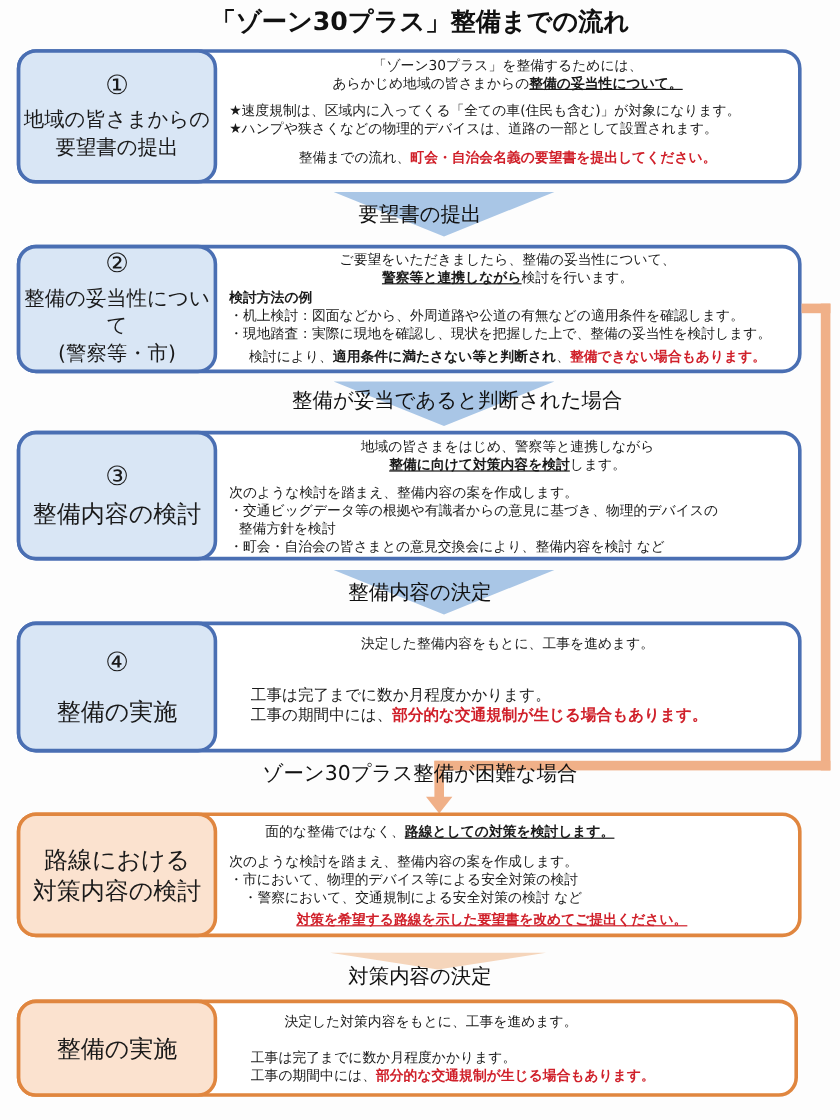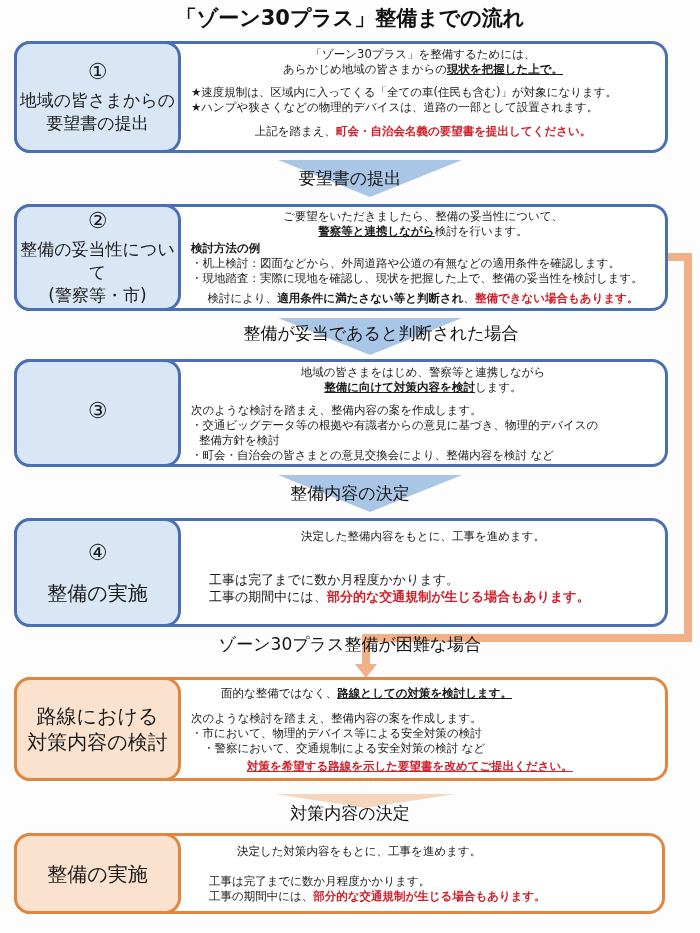--- a/index.html
+++ b/index.html
@@ -57,24 +57,24 @@
 <div class="title">「ゾーン30プラス」整備までの流れ</div>
 
 <div class="step" style="top:41px;height:112px;">
   <div class="left">
     <div class="num">①</div>
     <div class="lbl">地域の皆さまからの</div>
     <div class="lbl">要望書の提出</div>
   </div>
   <div class="right">
     <div class="line c" style="top:3px;">「ゾーン30プラス」を整備するためには、</div>
-    <div class="line c" style="top:18px;"><span>あらかじめ地域の皆さまからの</span><span class="u">現状を把握した上で。</span></div>
+    <div class="line c" style="top:18px;"><span>あらかじめ地域の皆さまからの</span><span class="u">整備の妥当性について。</span></div>
     <div class="line" style="top:41px;left:4px;">★速度規制は、区域内に入ってくる「全ての車(住民も含む)」が対象になります。</div>
     <div class="line" style="top:56px;left:4px;">★ハンプや狭さくなどの物理的デバイスは、道路の一部として設置されます。</div>
-    <div class="line c" style="top:80px;"><span>上記を踏まえ、</span><span class="red">町会・自治会名義の要望書を提出してください。</span></div>
+    <div class="line c" style="top:80px;"><span>整備までの流れ、</span><span class="red">町会・自治会名義の要望書を提出してください。</span></div>
   </div>
 </div>
 
 <div class="arrow" style="left:278px;top:160px;"></div>
 <div class="arrow-label" style="top:167px;">要望書の提出</div>
 
 <div class="step" style="top:204px;height:107px;">
   <div class="left">
     <div class="num">②</div>
     <div class="lbl">整備の妥当性について</div>
@@ -89,20 +89,21 @@
     <div class="line c" style="top:84px;font-family:Liberation Serif, serif;"><span>検討により、</span><span class="b">適用条件に満たさない等と判断され</span><span>、</span><span class="red">整備できない場合もあります。</span></div>
   </div>
 </div>
 
 <div class="arrow" style="left:278px;top:318px;"></div>
 <div class="arrow-label" style="top:322px;margin-left:31px;">整備が妥当であると判断された場合</div>
 
 <div class="step" style="top:359px;height:108px;">
   <div class="left">
     <div class="num">③</div>
+    <div class="lbl big">整備内容の検討</div>
   </div>
   <div class="right">
     <div class="line c" style="top:3px;">地域の皆さまをはじめ、警察等と連携しながら</div>
     <div class="line c" style="top:18px;"><span class="u">整備に向けて対策内容を検討</span><span>します。</span></div>
     <div class="line" style="top:41px;left:4px;">次のような検討を踏まえ、整備内容の案を作成します。</div>
     <div class="line" style="top:56px;left:4px;">・交通ビッグデータ等の根拠や有識者からの意見に基づき、物理的デバイスの</div>
     <div class="line" style="top:71px;left:12px;">整備方針を検討</div>
     <div class="line" style="top:86px;left:4px;">・町会・自治会の皆さまとの意見交換会により、整備内容を検討 など</div>
   </div>
 </div>

